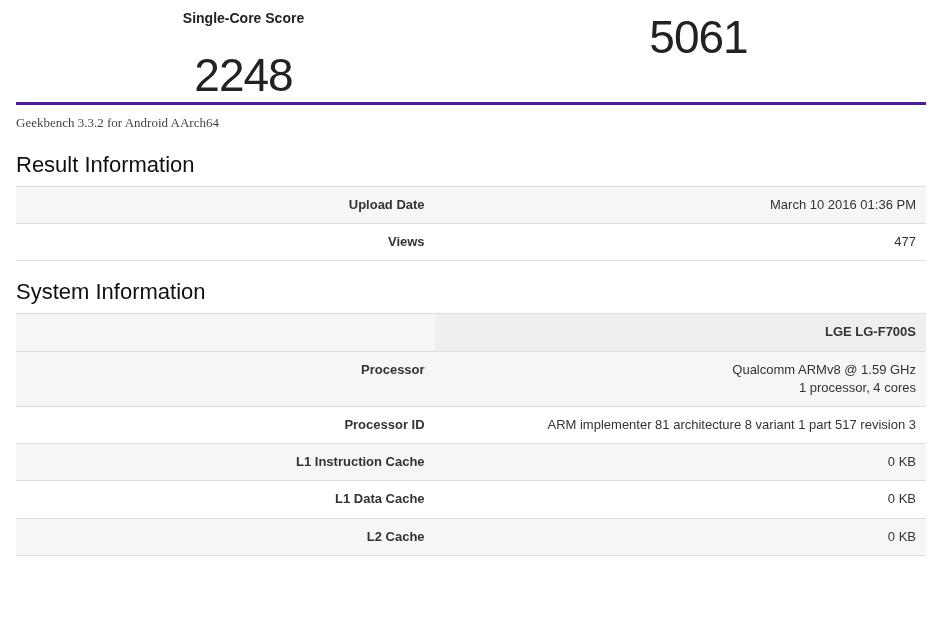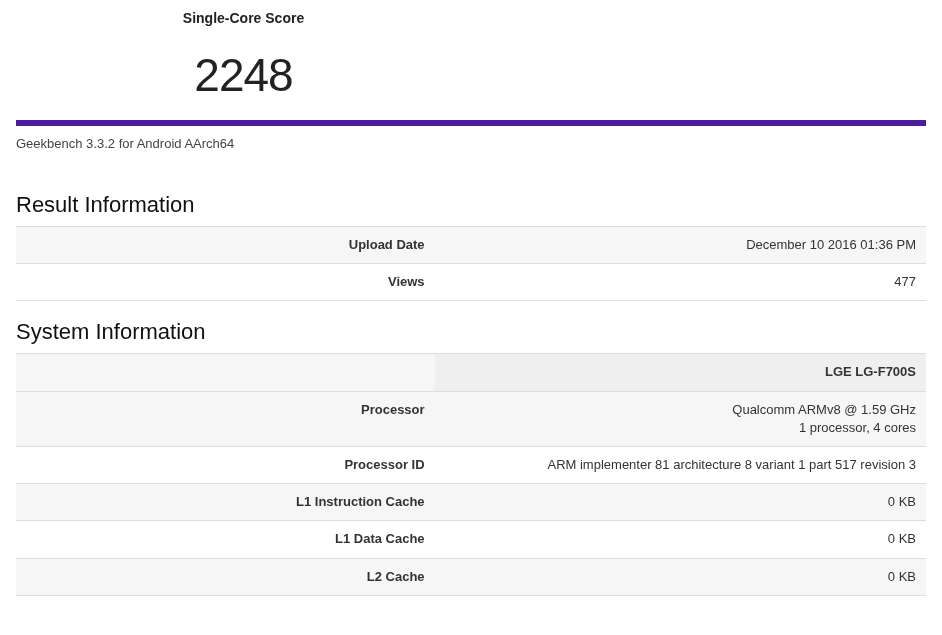--- a/index.html
+++ b/index.html
@@ -5,22 +5,21 @@
   * { margin: 0; padding: 0; box-sizing: border-box; }
   body {
     font-family: "Helvetica Neue", Helvetica, Arial, sans-serif;
     background: #fff;
     color: #333;
     font-size: 14px;
     padding: 10px 16px;
   }
   .scores {
     display: flex;
-    border-bottom: 6px solid #4c1d95;
-    padding-bottom: 18px;
+    border-bottom: 3px solid #4c1d95;
     margin-bottom: 10px;
   }
   .score-col {
     flex: 1;
     text-align: center;
   }
   .score-label {
     font-weight: 700;
     font-size: 14px;
     color: #222;
@@ -28,21 +27,22 @@
   }
   .score-value {
     font-size: 46px;
     font-weight: 400;
     color: #222;
     letter-spacing: -1px;
   }
   .version-note {
     font-size: 13px;
     color: #444;
-    margin-bottom: 41px;
+    margin-bottom: 21px;
+    font-family: Liberation Serif, serif;
   }
   .section-title {
     font-size: 22px;
     font-weight: 400;
     color: #111;
     margin-bottom: 8px;
     margin-top: 18px;
   }
   table {
     width: 100%;
@@ -82,31 +82,32 @@
 </style>
 </head>
 <body>
 
 <div class="scores">
   <div class="score-col">
     <div class="score-label">Single-Core Score</div>
     <div class="score-value">2248</div>
   </div>
   <div class="score-col">
+    <div class="score-value">5061</div>
   </div>
 </div>
 
 <div class="version-note">Geekbench 3.3.2 for Android AArch64</div>
 
 <h2 class="section-title">Result Information</h2>
 <table>
   <tbody>
       <tr>
     <th>Upload Date</th>
-    <td>December 10 2016 01:36 PM</td>
+    <td>March 10 2016 01:36 PM</td>
   </tr>
   <tr>
     <th>Views</th>
     <td>477</td>
   </tr>
 </tbody>
   </table>
 
 <h2 class="section-title">System Information</h2>
 <table>

